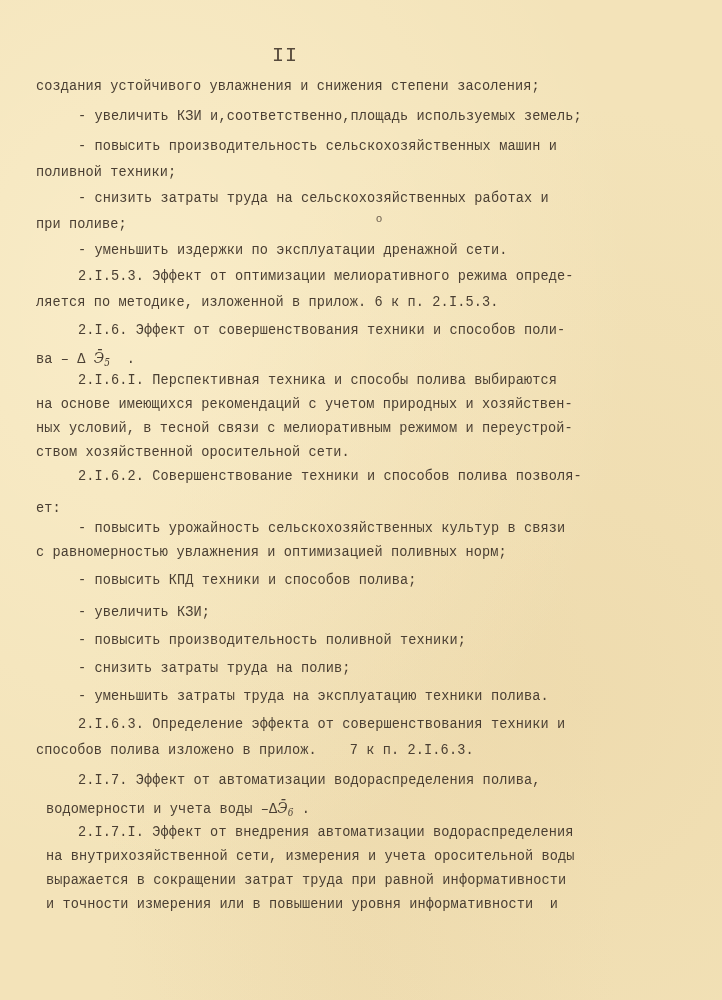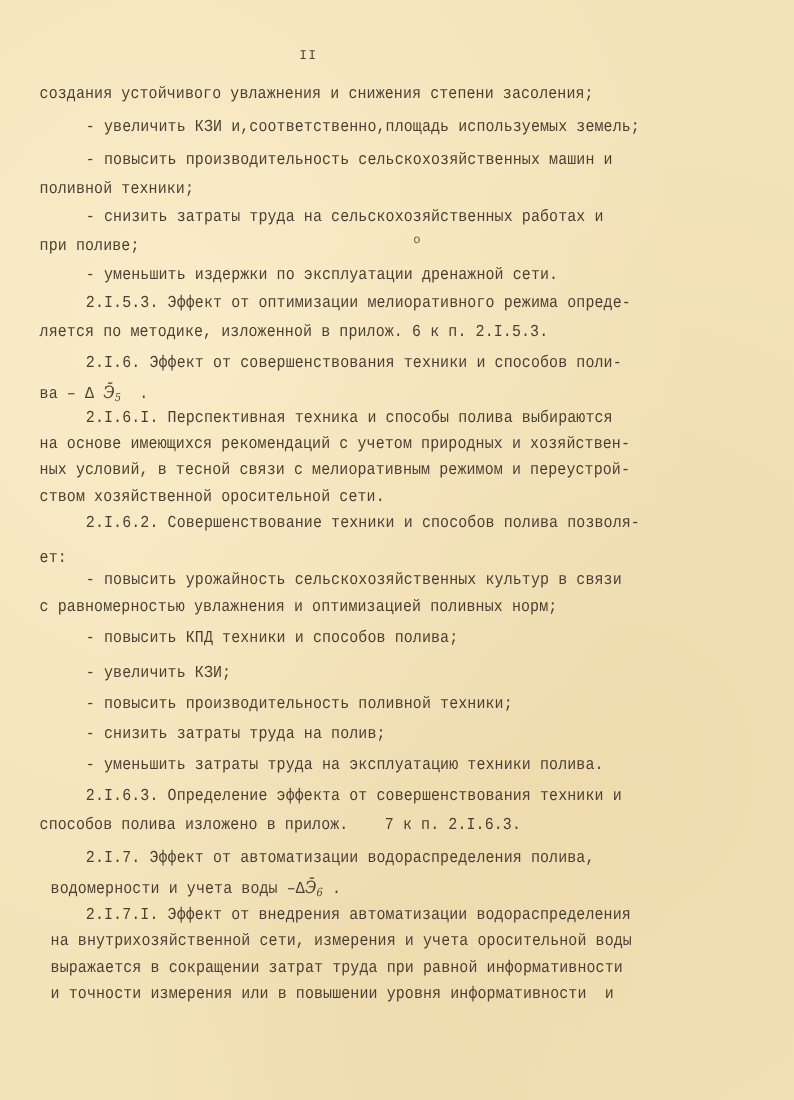--- a/index.html
+++ b/index.html
@@ -9,21 +9,21 @@
     background-image:
       radial-gradient(ellipse at 20% 30%, rgba(255,245,215,0.5), transparent 60%),
       radial-gradient(ellipse at 80% 70%, rgba(230,205,155,0.35), transparent 60%),
       radial-gradient(ellipse at 50% 95%, rgba(235,215,170,0.4), transparent 50%);
     position: relative;
     font-family: "Liberation Mono", "DejaVu Sans Mono", monospace;
     color: #4a3f33;
   }
   .page-number {
     position: absolute; left: 272px; top: 44px;
-    font-size: 12px; letter-spacing: 1px; color: #564a3c;
+    font-size: 20px; letter-spacing: 1px; color: #564a3c;
   }
   .line {
     position: absolute; white-space: pre;
     font-size: 13.6px; line-height: 16px;
     transform-origin: left top;
     transform: scaleY(1.12);
     color: #4a3f33;
     letter-spacing: 0.1px;
   }
   .sym { font-family: "DejaVu Serif", serif; font-style: italic; }

